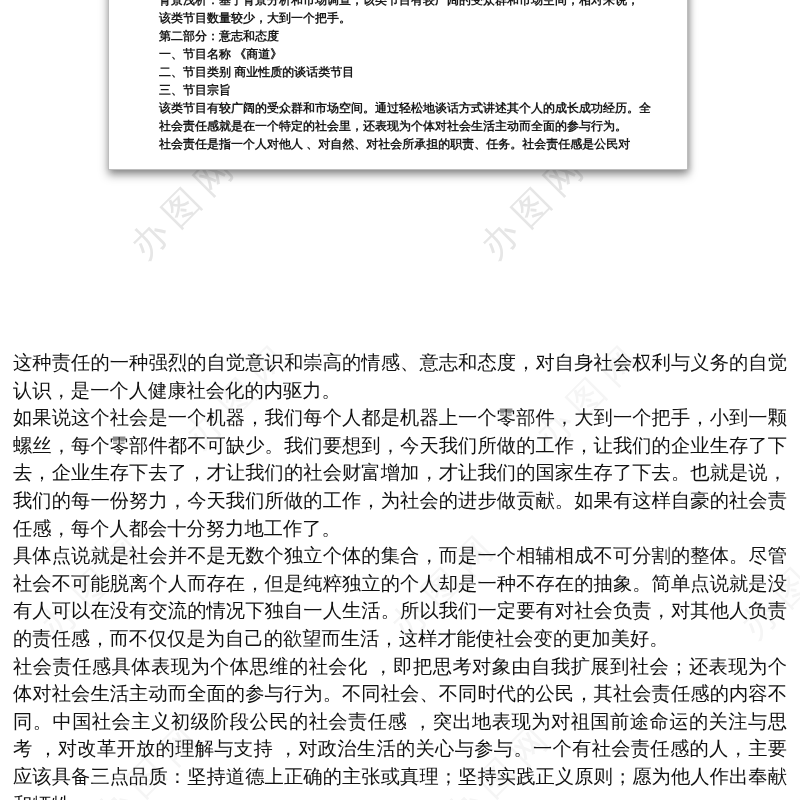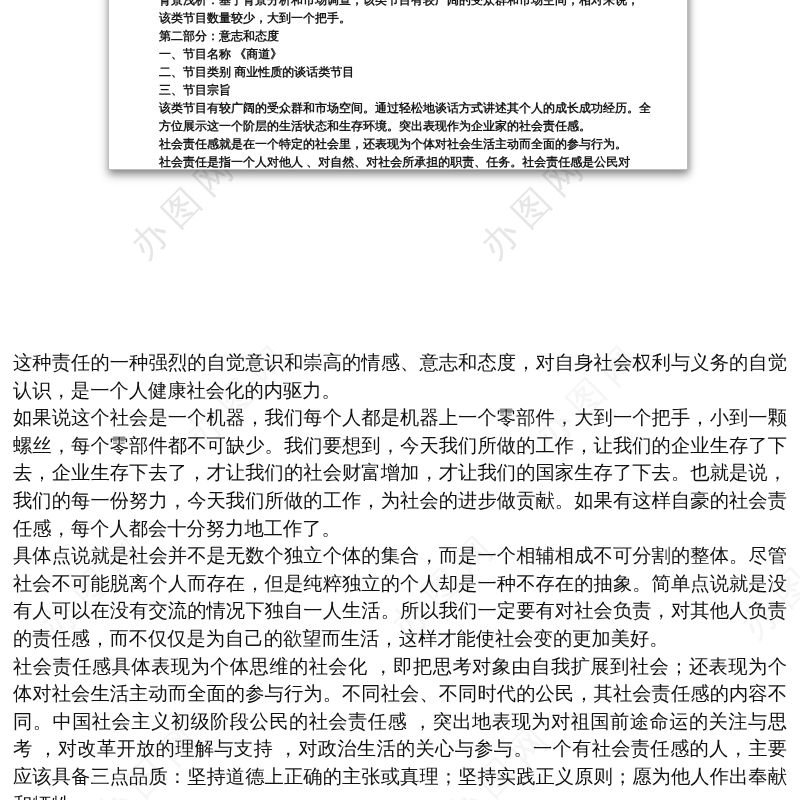--- a/index.html
+++ b/index.html
@@ -95,17 +95,16 @@
       <p>社会责任感具体表现为个体思维的社会化 ，即把思考对象由自我扩展到社会；还表现为个体对社会生活主动而全面的参与行为。不同社会、不同时代的公民，其社会责任感的内容不同。中国社会主义初级阶段公民的社会责任感 ，突出地表现为对祖国前途命运的关注与思考 ，对改革开放的理解与支持 ，对政治生活的关心与参与。一个有社会责任感的人，主要应该具备三点品质：坚持道德上正确的主张或真理；坚持实践正义原则；愿为他人作出奉献和牺牲。</p>
     </div>
   <div class="page-thumb">
       <div class="page-line">背景浅析：基于背景分析和市场调查，该类节目有较广阔的受众群和市场空间，相对来说，</div>
       <div class="page-line">该类节目数量较少，大到一个把手。</div>
       <div class="page-line">第二部分：意志和态度</div>
       <div class="page-line">一、节目名称 《商道》</div>
       <div class="page-line">二、节目类别 商业性质的谈话类节目</div>
       <div class="page-line">三、节目宗旨</div>
       <div class="page-line">该类节目有较广阔的受众群和市场空间。通过轻松地谈话方式讲述其个人的成长成功经历。全</div>
-      <div class="page-line">方位展示这一个阶层的生活状态和生存环境。突出表现作为企业家的社会责任感。</div>
       <div class="page-line">社会责任感就是在一个特定的社会里，还表现为个体对社会生活主动而全面的参与行为。</div>
       <div class="page-line">社会责任是指一个人对他人 、对自然、对社会所承担的职责、任务。社会责任感是公民对</div>
     </div>
 </div>
 
 </body></html>

